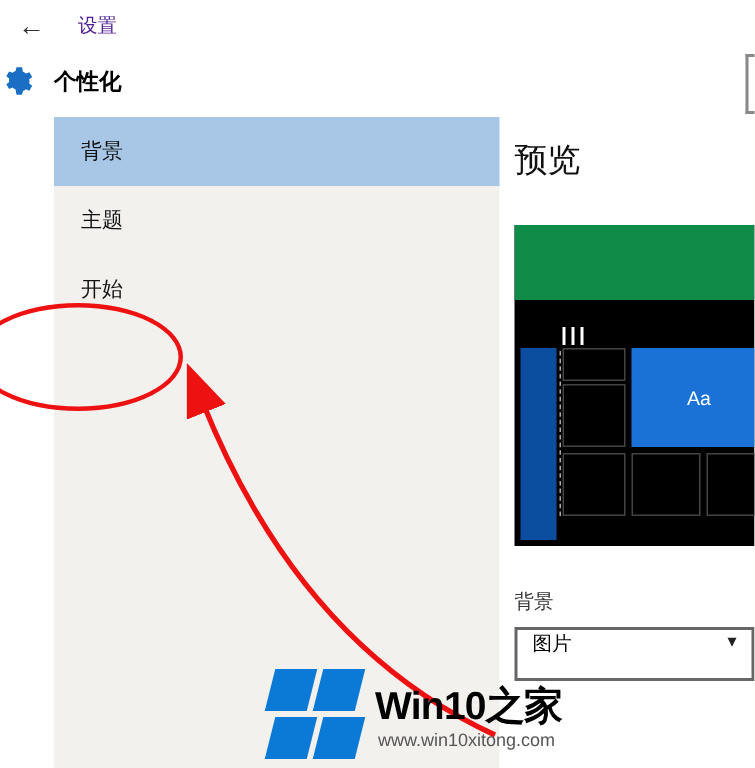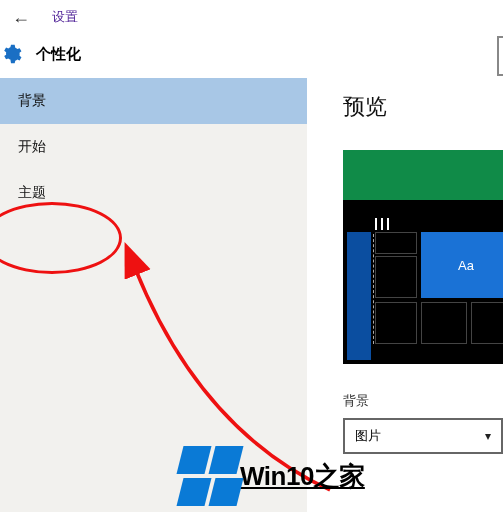--- a/index.html
+++ b/index.html
@@ -7,49 +7,49 @@
   
   .topbar { display: flex; align-items: center; height: 34px; padding-left: 12px; gap: 22px; }
   .back-arrow { font-size: 18px; color: #333; cursor: pointer; font-weight: 300; }
   .topbar-title { font-size: 13px; color: #4c1d95; }
   
   .header-row { display: flex; align-items: center; height: 40px; padding-left: 0; gap: 14px; margin-bottom: 4px; }
   .gear { fill: #1a6fc4; }
   .header-title { font-size: 15px; font-weight: 700; color: #000; }
   .search-stub { position: absolute; right: 0; top: 36px; width: 6px; height: 40px; border: 2px solid #888; border-right: none; background: #fff; }
   
-  .main { display: flex; height: calc(512px - 78px); }
+  .main { display: flex; height: calc(512px - 78px); margin-left: 36px; }
   .sidebar { width: 320px; background: #f2f1ee; }
   .sidebar-item { padding: 14px 18px; font-size: 14px; color: #111; cursor: pointer; }
   .sidebar-item.active { background: #a8c7e6; }
   
-  .content { flex: 1; padding: 14px 0 0 36px; position: relative; }
+  .content { flex: 1; padding: 14px 0 0 10px; position: relative; }
   .preview-title { font-size: 22px; color: #111; margin-bottom: 28px; }
   
   .preview-box { width: 160px; height: 214px; background: #000; position: relative; overflow: hidden; }
   .pv-top { position: absolute; top: 0; left: 0; right: 0; height: 50px; background: #108b48; }
   .pv-left { position: absolute; top: 82px; left: 4px; width: 24px; bottom: 4px; background: #0b4ea0; }
   .pv-tile-aa { position: absolute; top: 82px; left: 78px; width: 90px; height: 66px; background: #1a72d6; color: #fff; font-size: 13px; display: flex; align-items: center; justify-content: center; }
   .pv-grid { position: absolute; background: #000; border: 1px solid #444; }
   .pv-g1 { top: 82px; left: 32px; width: 42px; height: 22px; }
   .pv-g2 { top: 106px; left: 32px; width: 42px; height: 42px; }
   .pv-g3 { top: 152px; left: 32px; width: 42px; height: 42px; border: 1px solid #444; }
   .pv-g4 { top: 152px; left: 78px; width: 46px; height: 42px; }
   .pv-g5 { top: 152px; left: 128px; width: 40px; height: 42px; }
   .pv-lmarks { position: absolute; left: 32px; top: 68px; width: 2px; height: 12px; background: #fff; box-shadow: 6px 0 #fff, 12px 0 #fff; }
   .pv-vmarks { position: absolute; left: 30px; top: 84px; width: 1px; height: 110px; border-left: 1px dashed #aaa; }
   
   .sub-label { font-size: 13px; color: #333; margin-top: 28px; }
-  .dropdown { margin-top: 8px; width: 160px; height: 36px; border: 2px solid #666; display: flex; align-items: center; padding: 0 10px; font-size: 13px; color: #000; justify-content: space-between; cursor: pointer; }
+  .dropdown { margin-top: 8px; width: 160px; height: 36px; border: 2px solid #666; display: flex; padding: 0 10px; font-size: 13px; color: #000; justify-content: space-between; cursor: pointer; }
   .chev { font-size: 12px; color: #222; }
   
   .ellipse { position: absolute; left: -18px; top: 202px; width: 140px; height: 72px; border: 3px solid #e11; border-radius: 50%; pointer-events: none; }
   .arrow-line { position: absolute; pointer-events: none; }
   
-  .wm { position: absolute; bottom: 6px; left: 180px; display: flex; align-items: center; gap: 0; text-decoration: underline; }
+  .wm { position: absolute; bottom: 6px; left: 180px; display: flex; align-items: center; gap: 10px; }
   .wm-logo { display: grid; grid-template-columns: 28px 28px; grid-template-rows: 28px 28px; gap: 4px; }
   .wm-logo div { background: #0a7ad6; transform: skewX(-14deg); }
   .wm-text { display: flex; flex-direction: column; }
   .wm-main { font-size: 26px; font-weight: 700; color: #000; letter-spacing: -0.5px; }
   .wm-sub { font-size: 12px; color: #555; margin-left: 2px; margin-top: -2px; }
 </style>
 </head>
 <body>
 
 <div class="topbar">
@@ -61,22 +61,22 @@
   <svg width="22" height="22" viewBox="0 0 24 24" class="gear">
     <path d="M12 8a4 4 0 100 8 4 4 0 000-8zm9.4 4a7.5 7.5 0 00-.1-1.3l2.1-1.6-2-3.5-2.5 1a7.6 7.6 0 00-2.2-1.3L16 2h-4l-.7 2.7a7.6 7.6 0 00-2.2 1.3l-2.5-1-2 3.5 2.1 1.6a7.5 7.5 0 000 2.6l-2.1 1.6 2 3.5 2.5-1a7.6 7.6 0 002.2 1.3L12 22h4l.7-2.7a7.6 7.6 0 002.2-1.3l2.5 1 2-3.5-2.1-1.6c.1-.4.1-.9.1-1.3z"></path>
   </svg>
   <span class="header-title">个性化</span>
   <div class="search-stub"></div>
 </div>
 
 <div class="main">
   <div class="sidebar">
     <div class="sidebar-item active">背景</div>
+    <div class="sidebar-item">主题</div>
     <div class="sidebar-item">开始</div>
-    <div class="sidebar-item">主题</div>
   </div>
 
   <div class="content">
     <div class="preview-title">预览</div>
 
     <div class="preview-box">
       <div class="pv-top"></div>
       <div class="pv-left"></div>
       <div class="pv-lmarks"></div>
       <div class="pv-vmarks"></div>
@@ -108,14 +108,15 @@
 
 <div class="wm">
   <div class="wm-logo">
     <div></div>
       <div></div>
       <div></div>
       <div></div>
   </div>
   <div class="wm-text">
     <span class="wm-main">Win10之家</span>
+    <span class="wm-sub">www.win10xitong.com</span>
   </div>
 </div>
 
 </body></html>

